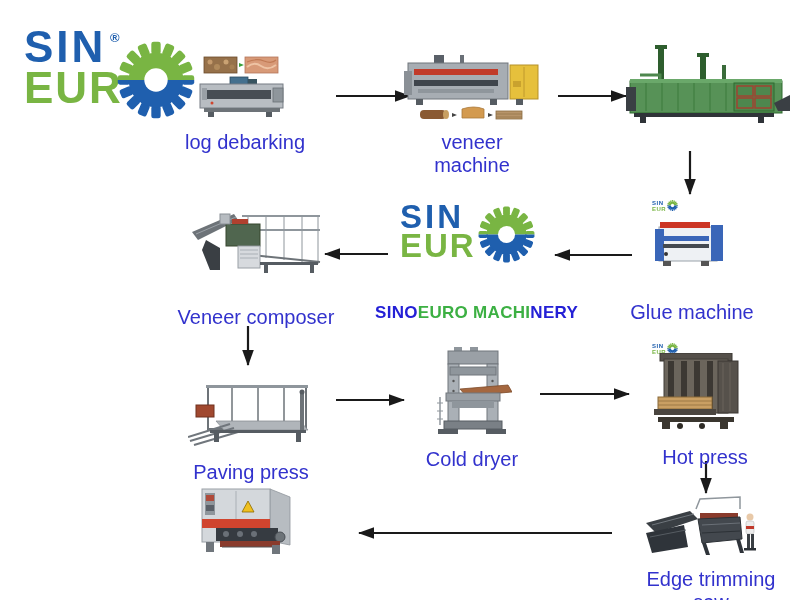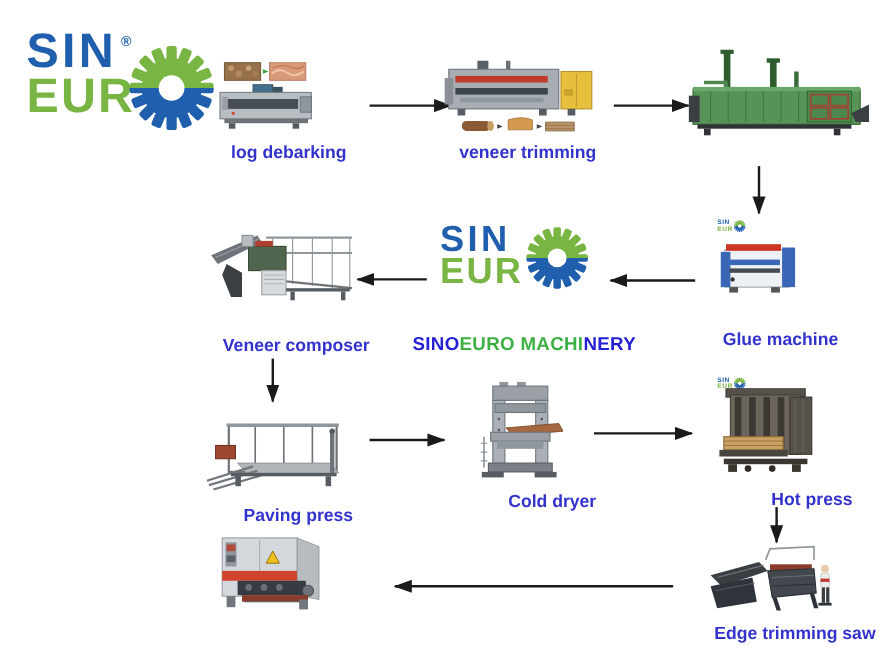--- a/index.html
+++ b/index.html
@@ -4,21 +4,21 @@
 <style>
   * { margin:0; padding:0; box-sizing:border-box; }
   html,body { width:800px; height:600px; }
   body { background:#fff; font-family:"Liberation Sans", sans-serif; position:relative; overflow:hidden; }
   .canvas { position:absolute; left:0; top:0; width:780px; height:600px; background:var(--background,#fff); }
   .abs { position:absolute; }
   .arrows { position:absolute; left:0; top:0; pointer-events:none; }
   .arrow-line { stroke:var(--arrow,#1a1a1a); stroke-width:2.2; }
   .arrow-head { fill:var(--arrow,#1a1a1a); }
 
-  .machine-label { position:absolute; text-align:right; font-size:16px; color:var(--label-blue,#3232cd);font-weight:bold; }
+  .machine-label { position:absolute; text-align:center; font-size:20px; color:var(--label-blue,#3232cd); }
 
   .gear-top { fill:var(--logo-green,#79b543); }
   .gear-bot { fill:var(--logo-blue,#1f5fae); }
 
   .logo-main .lg-sin { font-size:44px; font-weight:bold; letter-spacing:3px; line-height:42px; color:var(--logo-blue,#1f5fae); }
   .logo-main .lg-eur { font-size:44px; font-weight:bold; letter-spacing:2px; line-height:40px; color:var(--logo-green,#79b543); }
   .logo-main .lg-reg { position:absolute; left:88px; top:4px; font-size:13px; font-weight:bold; color:var(--logo-blue,#1f5fae); }
 
   .logo-center .c-sin { font-size:33px; font-weight:bold; letter-spacing:3px; line-height:30px; color:var(--logo-blue,#1f5fae); }
   .logo-center .c-eur { font-size:33px; font-weight:bold; letter-spacing:2px; line-height:28px; color:var(--logo-green,#79b543); }
@@ -139,21 +139,21 @@
       <rect x="16" y="55" width="26" height="9" rx="4" fill="#8a5a33"></rect>
       <ellipse cx="42" cy="59.5" rx="3" ry="4.5" fill="#c9a063"></ellipse>
       <polygon points="48,58 53,60 48,62" fill="#444"></polygon>
       <path d="M58 63 L58 54 Q70 50 80 54 L80 63 Z" fill="#d39a4f" stroke="#a9783a" stroke-width="0.8"></path>
       <polygon points="84,58 89,60 84,62" fill="#444"></polygon>
       <rect x="92" y="56" width="26" height="8" fill="#b7946a" stroke="#8a6b42" stroke-width="0.8"></rect>
       <line x1="92" y1="59" x2="118" y2="59" stroke="#8a6b42" stroke-width="0.6"></line>
       <line x1="92" y1="62" x2="118" y2="62" stroke="#8a6b42" stroke-width="0.6"></line>
     </svg>
   </div>
-  <div class="machine-label" style="left:402px; top:131px; width:140px">veneer trimming</div>
+  <div class="machine-label" style="left:402px; top:131px; width:140px">veneer machine</div>
 
   <div class="abs" style="left:626px; top:45px; width:164px; height:82px">
     <svg viewBox="0 0 164 82" width="164" height="82">
       <rect x="32" y="2" width="6" height="36" fill="#2e5e2e"></rect>
         <rect x="29" y="0" width="12" height="4" fill="#2e5e2e"></rect>
       <rect x="74" y="10" width="6" height="28" fill="#2e5e2e"></rect>
         <rect x="71" y="8" width="12" height="4" fill="#2e5e2e"></rect>
       <rect x="96" y="20" width="4" height="18" fill="#3a6b3a"></rect>
       <path d="M14 30 h20 v8" stroke="#4e874e" stroke-width="3" fill="none"></path>
       <rect x="4" y="36" width="152" height="32" fill="#579257" stroke="#2f6b2f" stroke-width="1"></rect>

